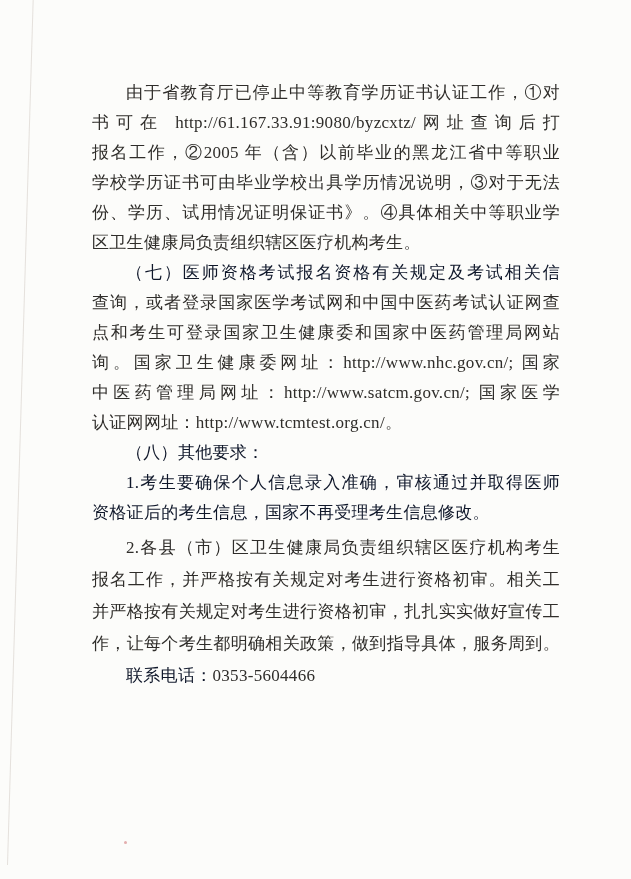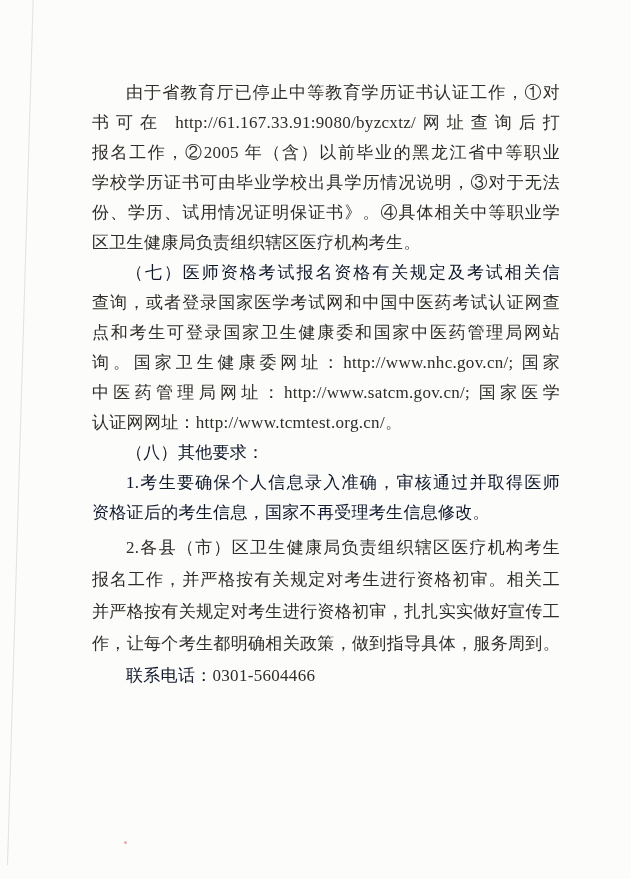--- a/index.html
+++ b/index.html
@@ -75,15 +75,15 @@
     <div class="line">认证网网址：http://www.tcmtest.org.cn/。</div>
 
     <div class="line ind b">（八）其他要求：</div>
     <div class="line j ind b">1.考生要确保个人信息录入准确，审核通过并取得医师</div>
     <div class="line b">资格证后的考生信息，国家不再受理考生信息修改。</div>
 
     <div class="line j ind sp mt">2.各县（市）区卫生健康局负责组织辖区医疗机构考生</div>
     <div class="line j sp">报名工作，并严格按有关规定对考生进行资格初审。相关工</div>
     <div class="line j sp">并严格按有关规定对考生进行资格初审，扎扎实实做好宣传工</div>
     <div class="line j sp">作，让每个考生都明确相关政策，做到指导具体，服务周到。</div>
-    <div class="line ind sp"><span class="b">联系电话：</span><span>0301-5604466</span></div>
+    <div class="line ind sp"><span class="b">联系电话：</span><span>0353-5604466</span></div>
   </div>
 </div>
 
 </body></html>

